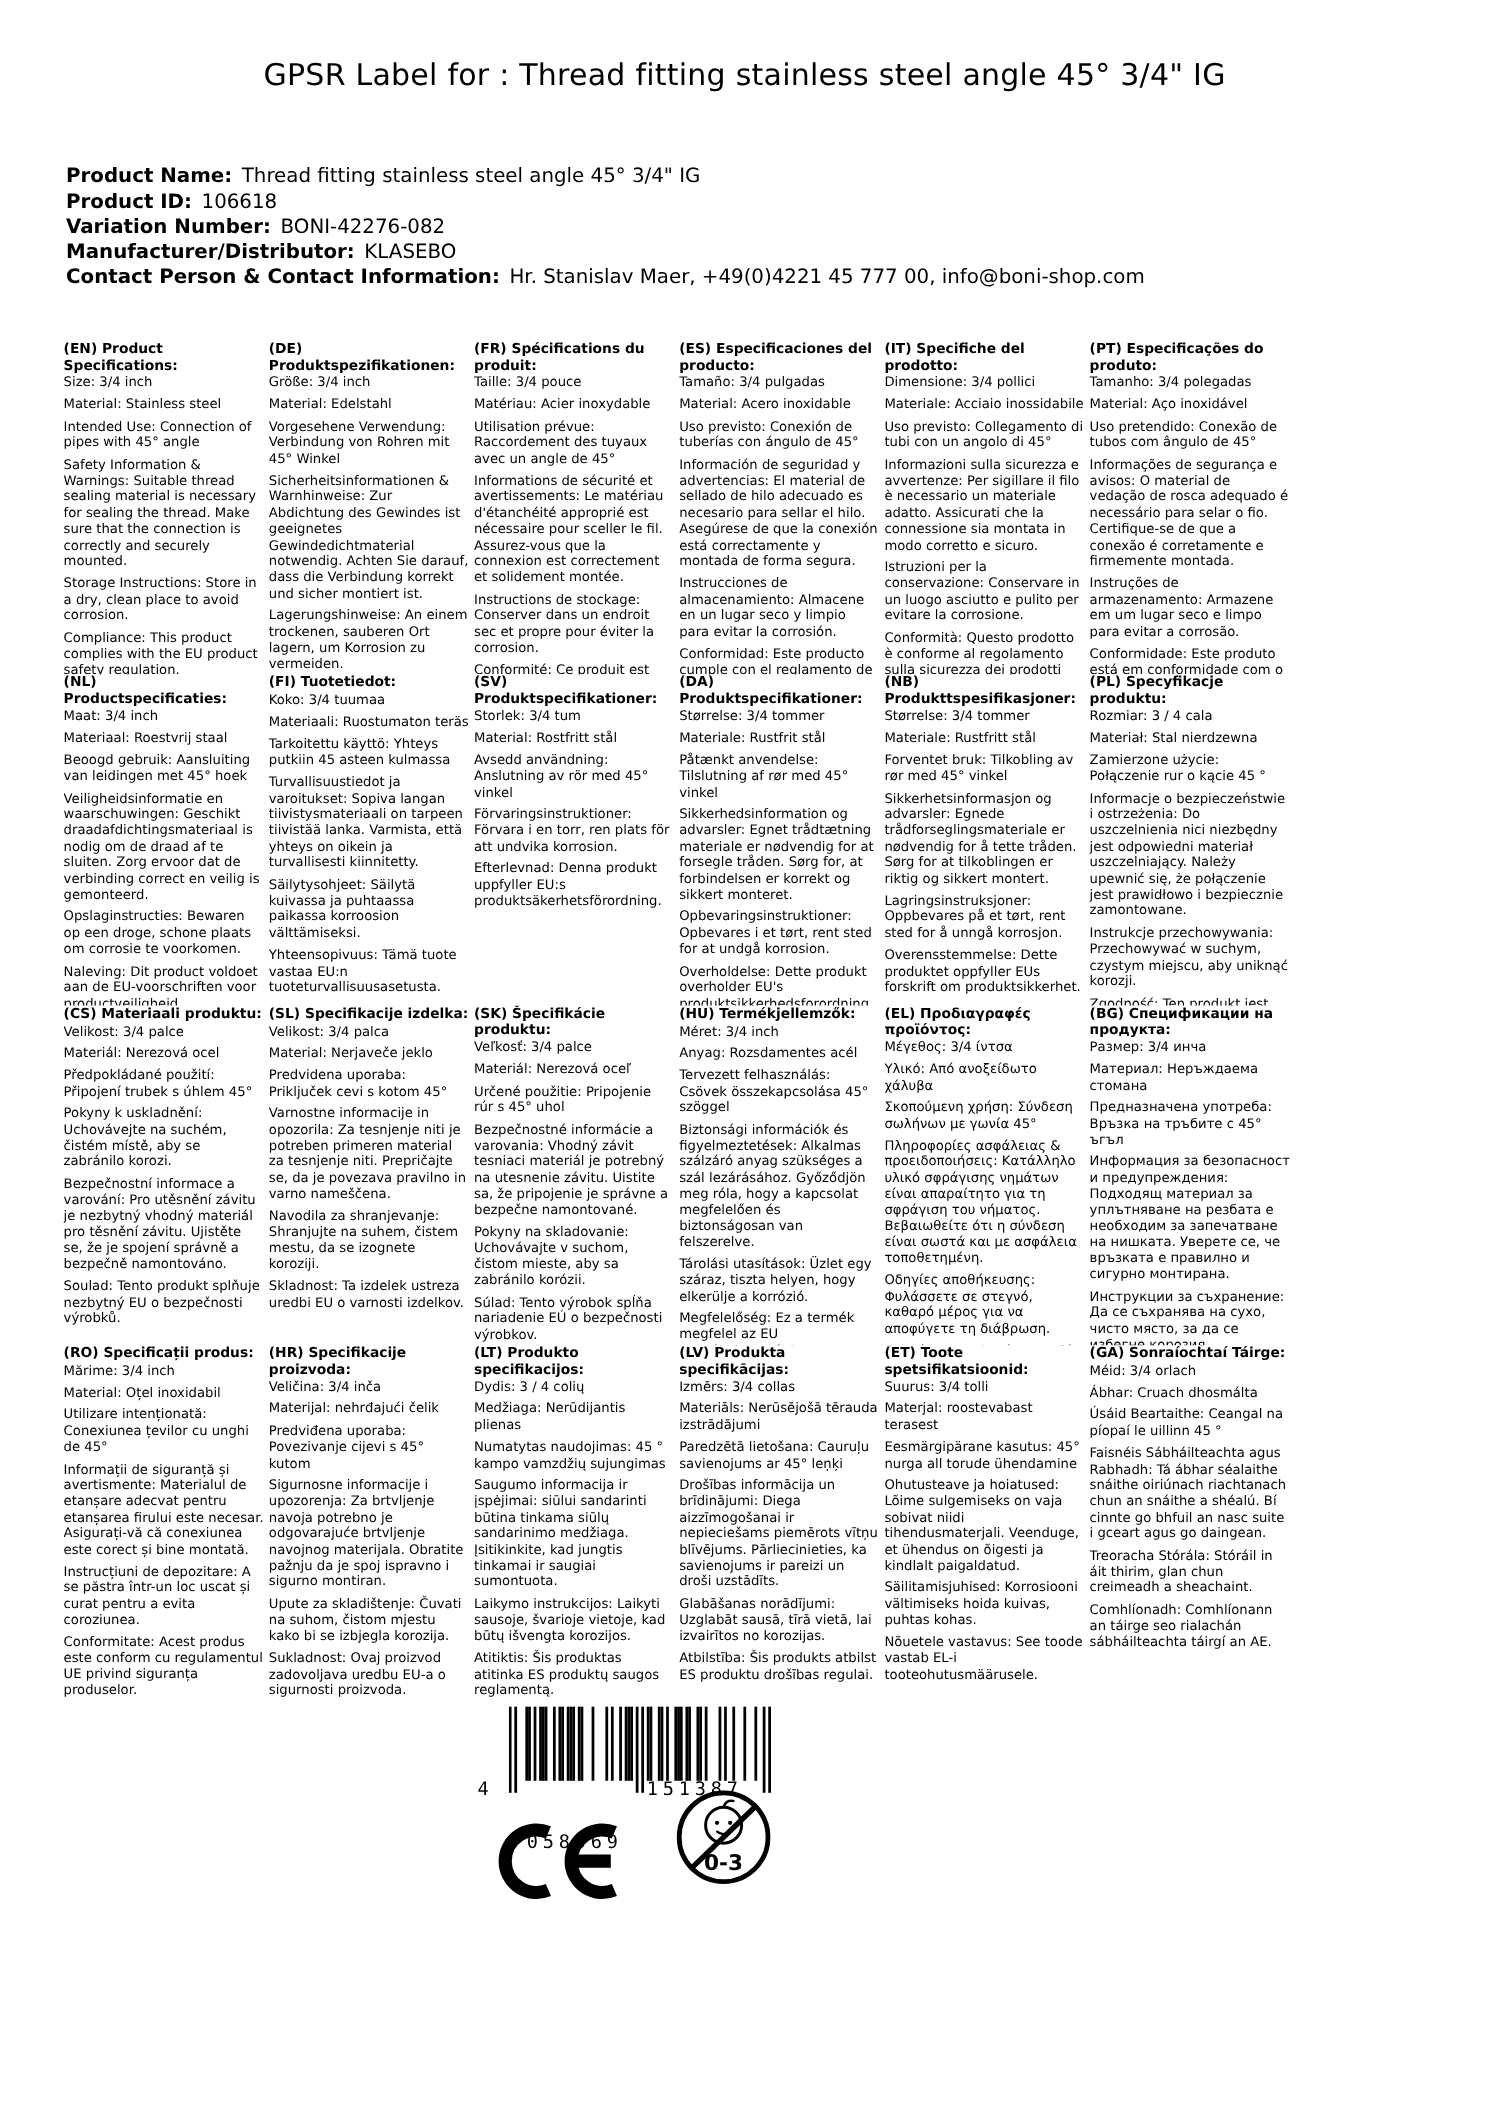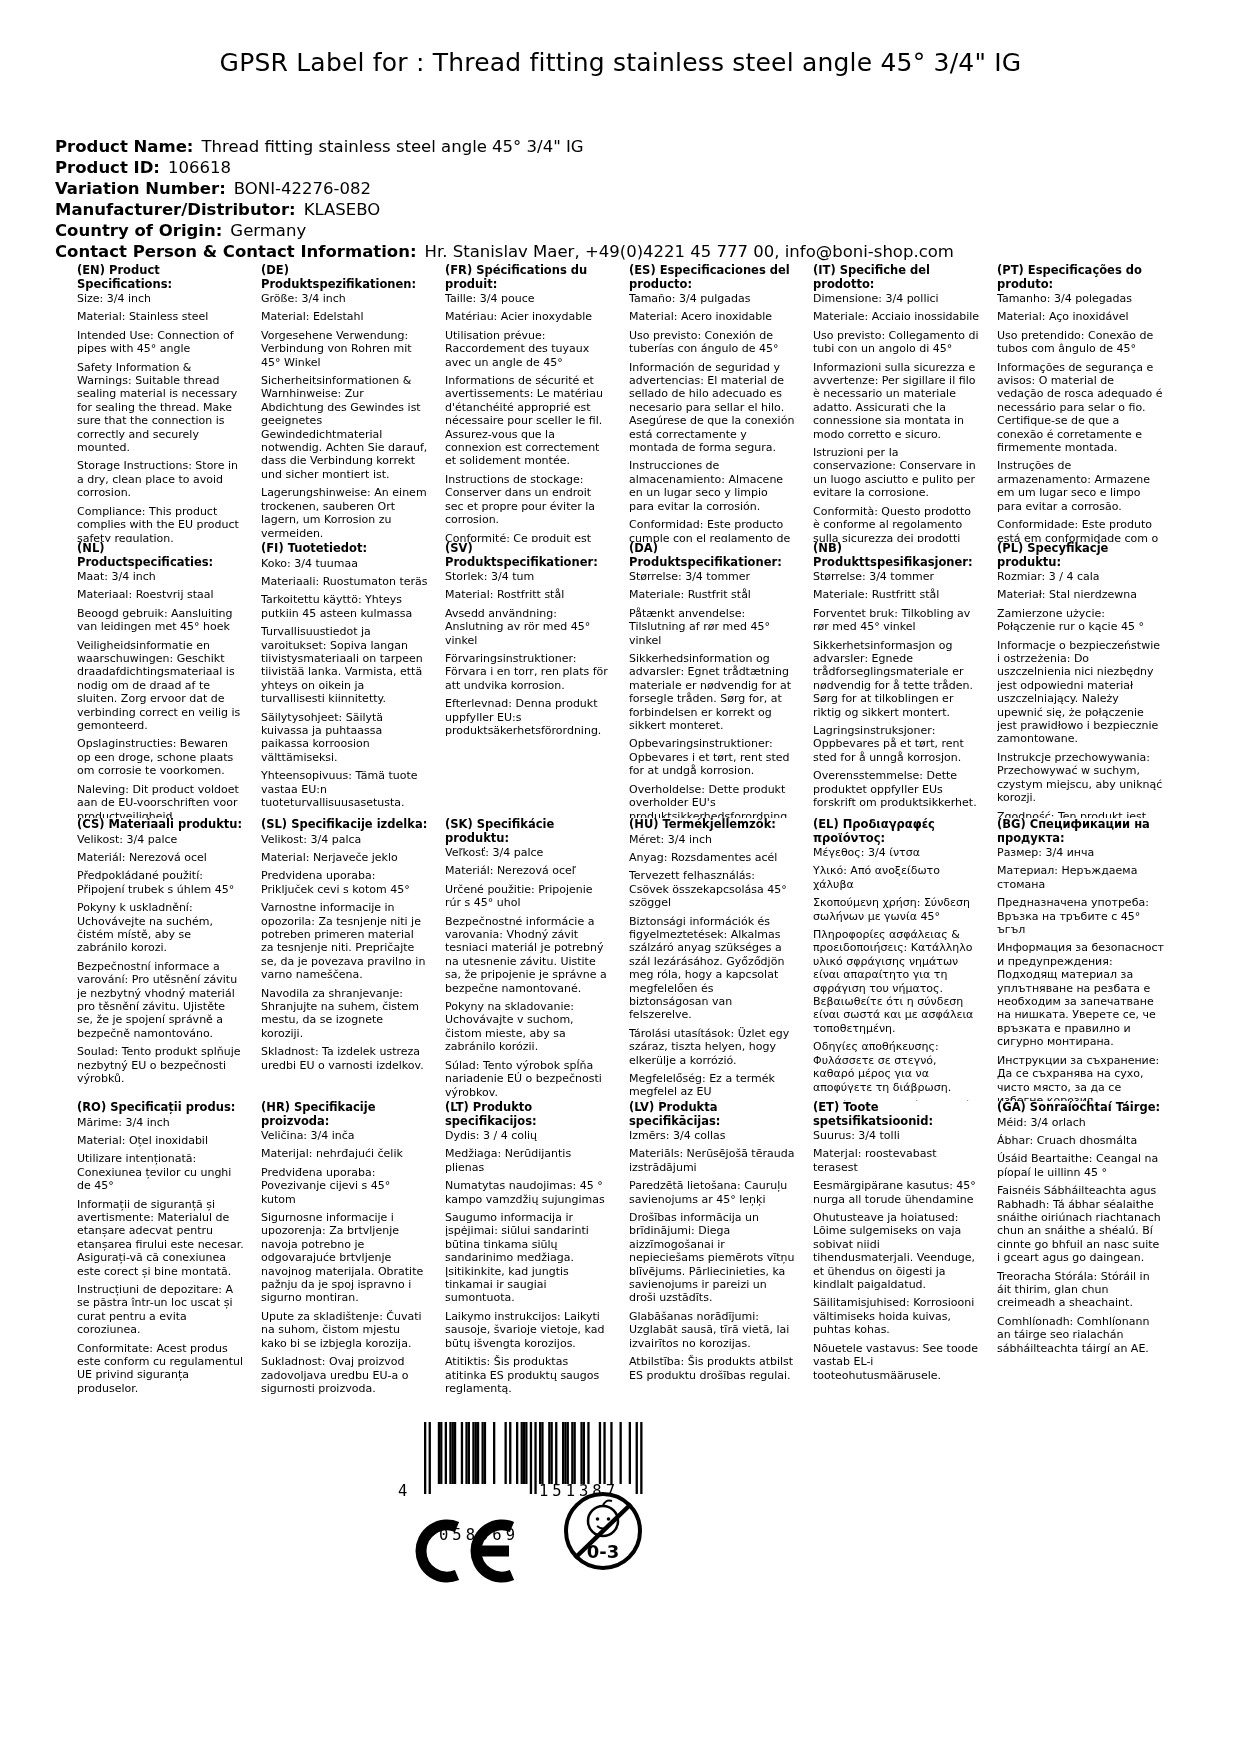--- a/index.html
+++ b/index.html
@@ -3,23 +3,23 @@
 <meta charset="utf-8">
 <style>
   html,body{margin:0;padding:0;background:#fff;}
   .page{position:relative;width:1241px;height:1754px;background:#ffffff;color:#000;
         font-family:"DejaVu Sans",sans-serif;overflow:hidden;}
   .title{position:absolute;top:48px;left:0;width:1241px;text-align:center;
          font-size:25px;font-weight:normal;margin:0;letter-spacing:.2px;}
   .product-info{position:absolute;left:55px;top:136px;font-size:16.5px;line-height:21px;}
   .info-row{white-space:nowrap;}
   .info-label{font-weight:bold;margin-right:8px;}
-  .spec-grid{position:absolute;left:53px;top:264px;display:grid;
-             grid-template-columns:repeat(6,167px);column-gap:17px;
-             grid-template-rows:278px 276px 283px auto;margin-left:24px;}
+  .spec-grid{position:absolute;left:53px;top:284px;display:grid;
+             grid-template-columns:repeat(6,167px);column-gap:4px;
+             grid-template-rows:278px 276px 283px auto;}
   .spec-block{font-size:11px;line-height:13.4px;overflow:hidden;}
   .spec-heading{font-size:11.5px;font-weight:bold;margin:0 0 1px 0;line-height:13.5px;}
   .spec-block p{margin:0 0 5px 0;}
   .barcode-area{position:absolute;left:398px;top:1422px;width:270px;height:96px;}
   .barcode-svg{position:absolute;left:26px;top:0;}
   .bc-digit{position:absolute;font-size:15.5px;font-family:"DejaVu Sans Mono",monospace;}
   .bc-first{left:0;top:60px;}
   .bc-g1{left:33px;top:60px;width:96px;text-align:center;letter-spacing:4px;margin-top:44px;}
   .bc-g2{left:141px;top:60px;width:96px;text-align:left;letter-spacing:4px;}
   .marks{position:absolute;left:404px;top:1490px;width:260px;height:110px;}
@@ -43,23 +43,20 @@
   </div>
 
   <div class="info-row">
     <span class="info-label">Variation Number:</span><span class="info-value">BONI-42276-082</span>
   </div>
 
   <div class="info-row">
     <span class="info-label">Manufacturer/Distributor:</span><span class="info-value">KLASEBO</span>
   </div>
 
-  <div class="info-row">
-    <span class="info-label">Country of Origin:</span><span class="info-value">Germany</span>
-  </div>
 
   <div class="info-row">
     <span class="info-label">Contact Person &amp; Contact Information:</span><span class="info-value">Hr. Stanislav Maer, +49(0)4221 45 777 00, info@boni-shop.com</span>
   </div>
 </div>
 
   <div class="spec-grid">
   <div class="spec-block">
     <h3 class="spec-heading">(EN) Product Specifications:</h3>
   <p>Size: 3/4 inch</p>

